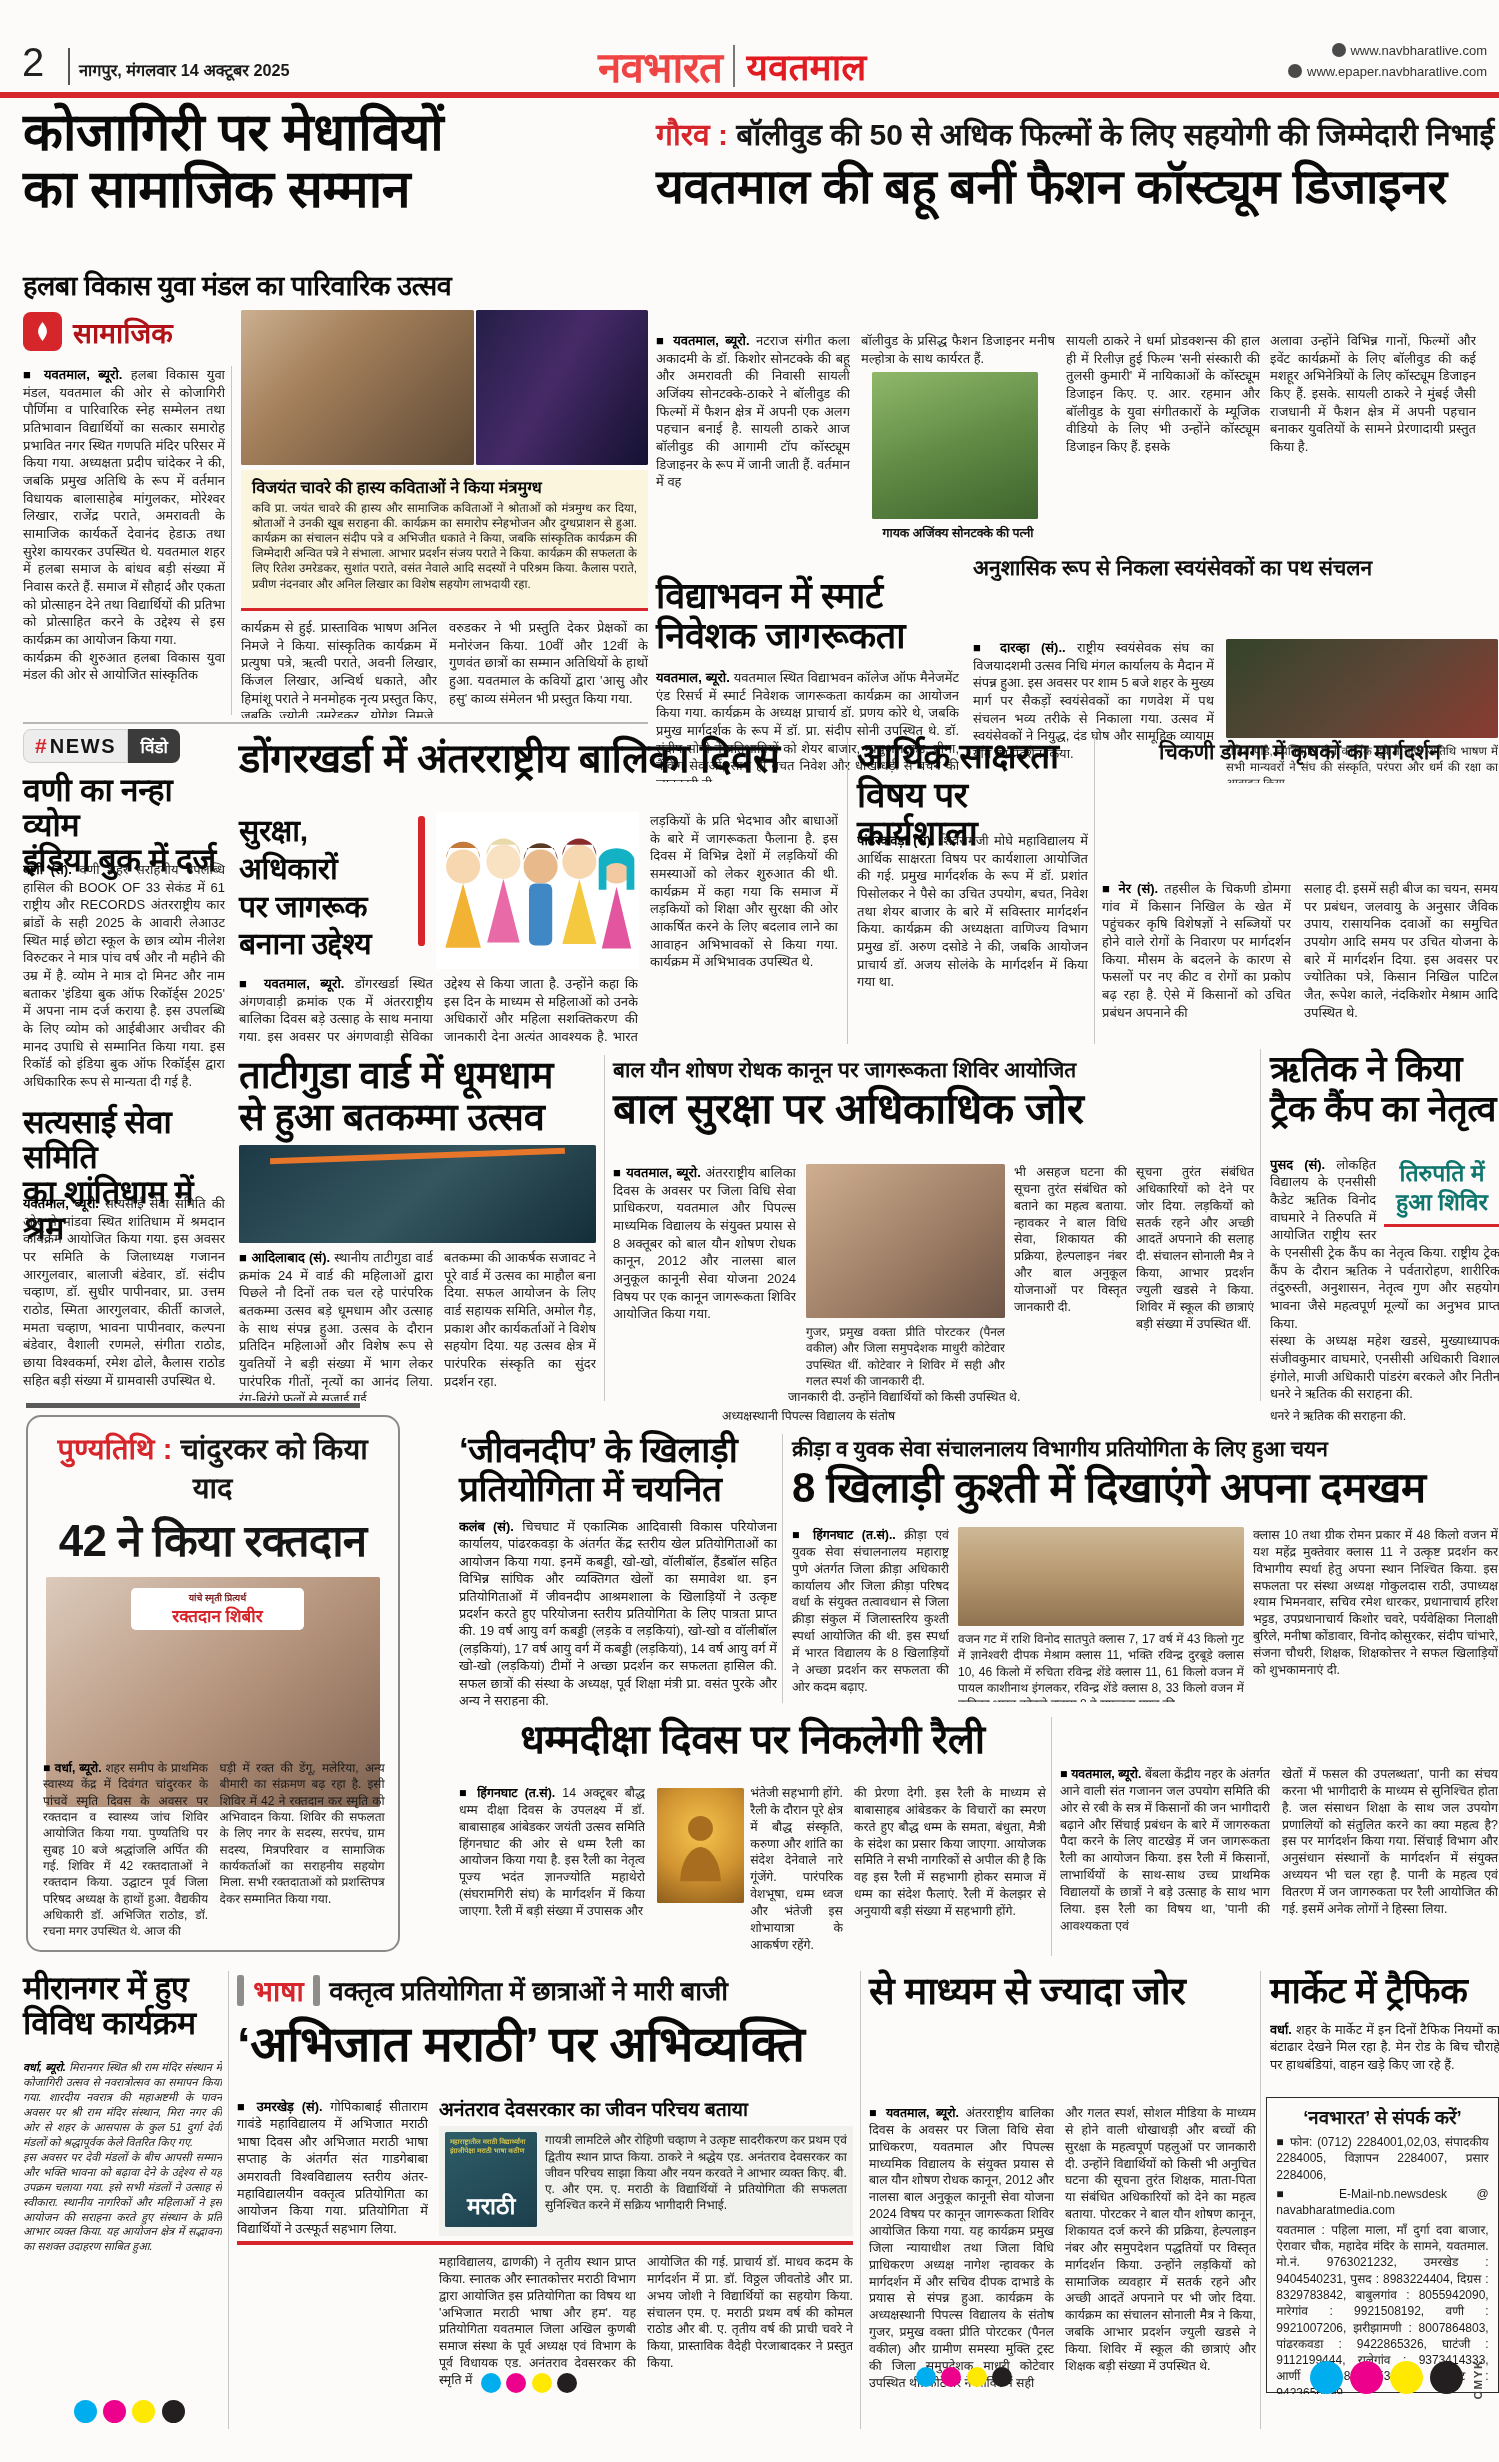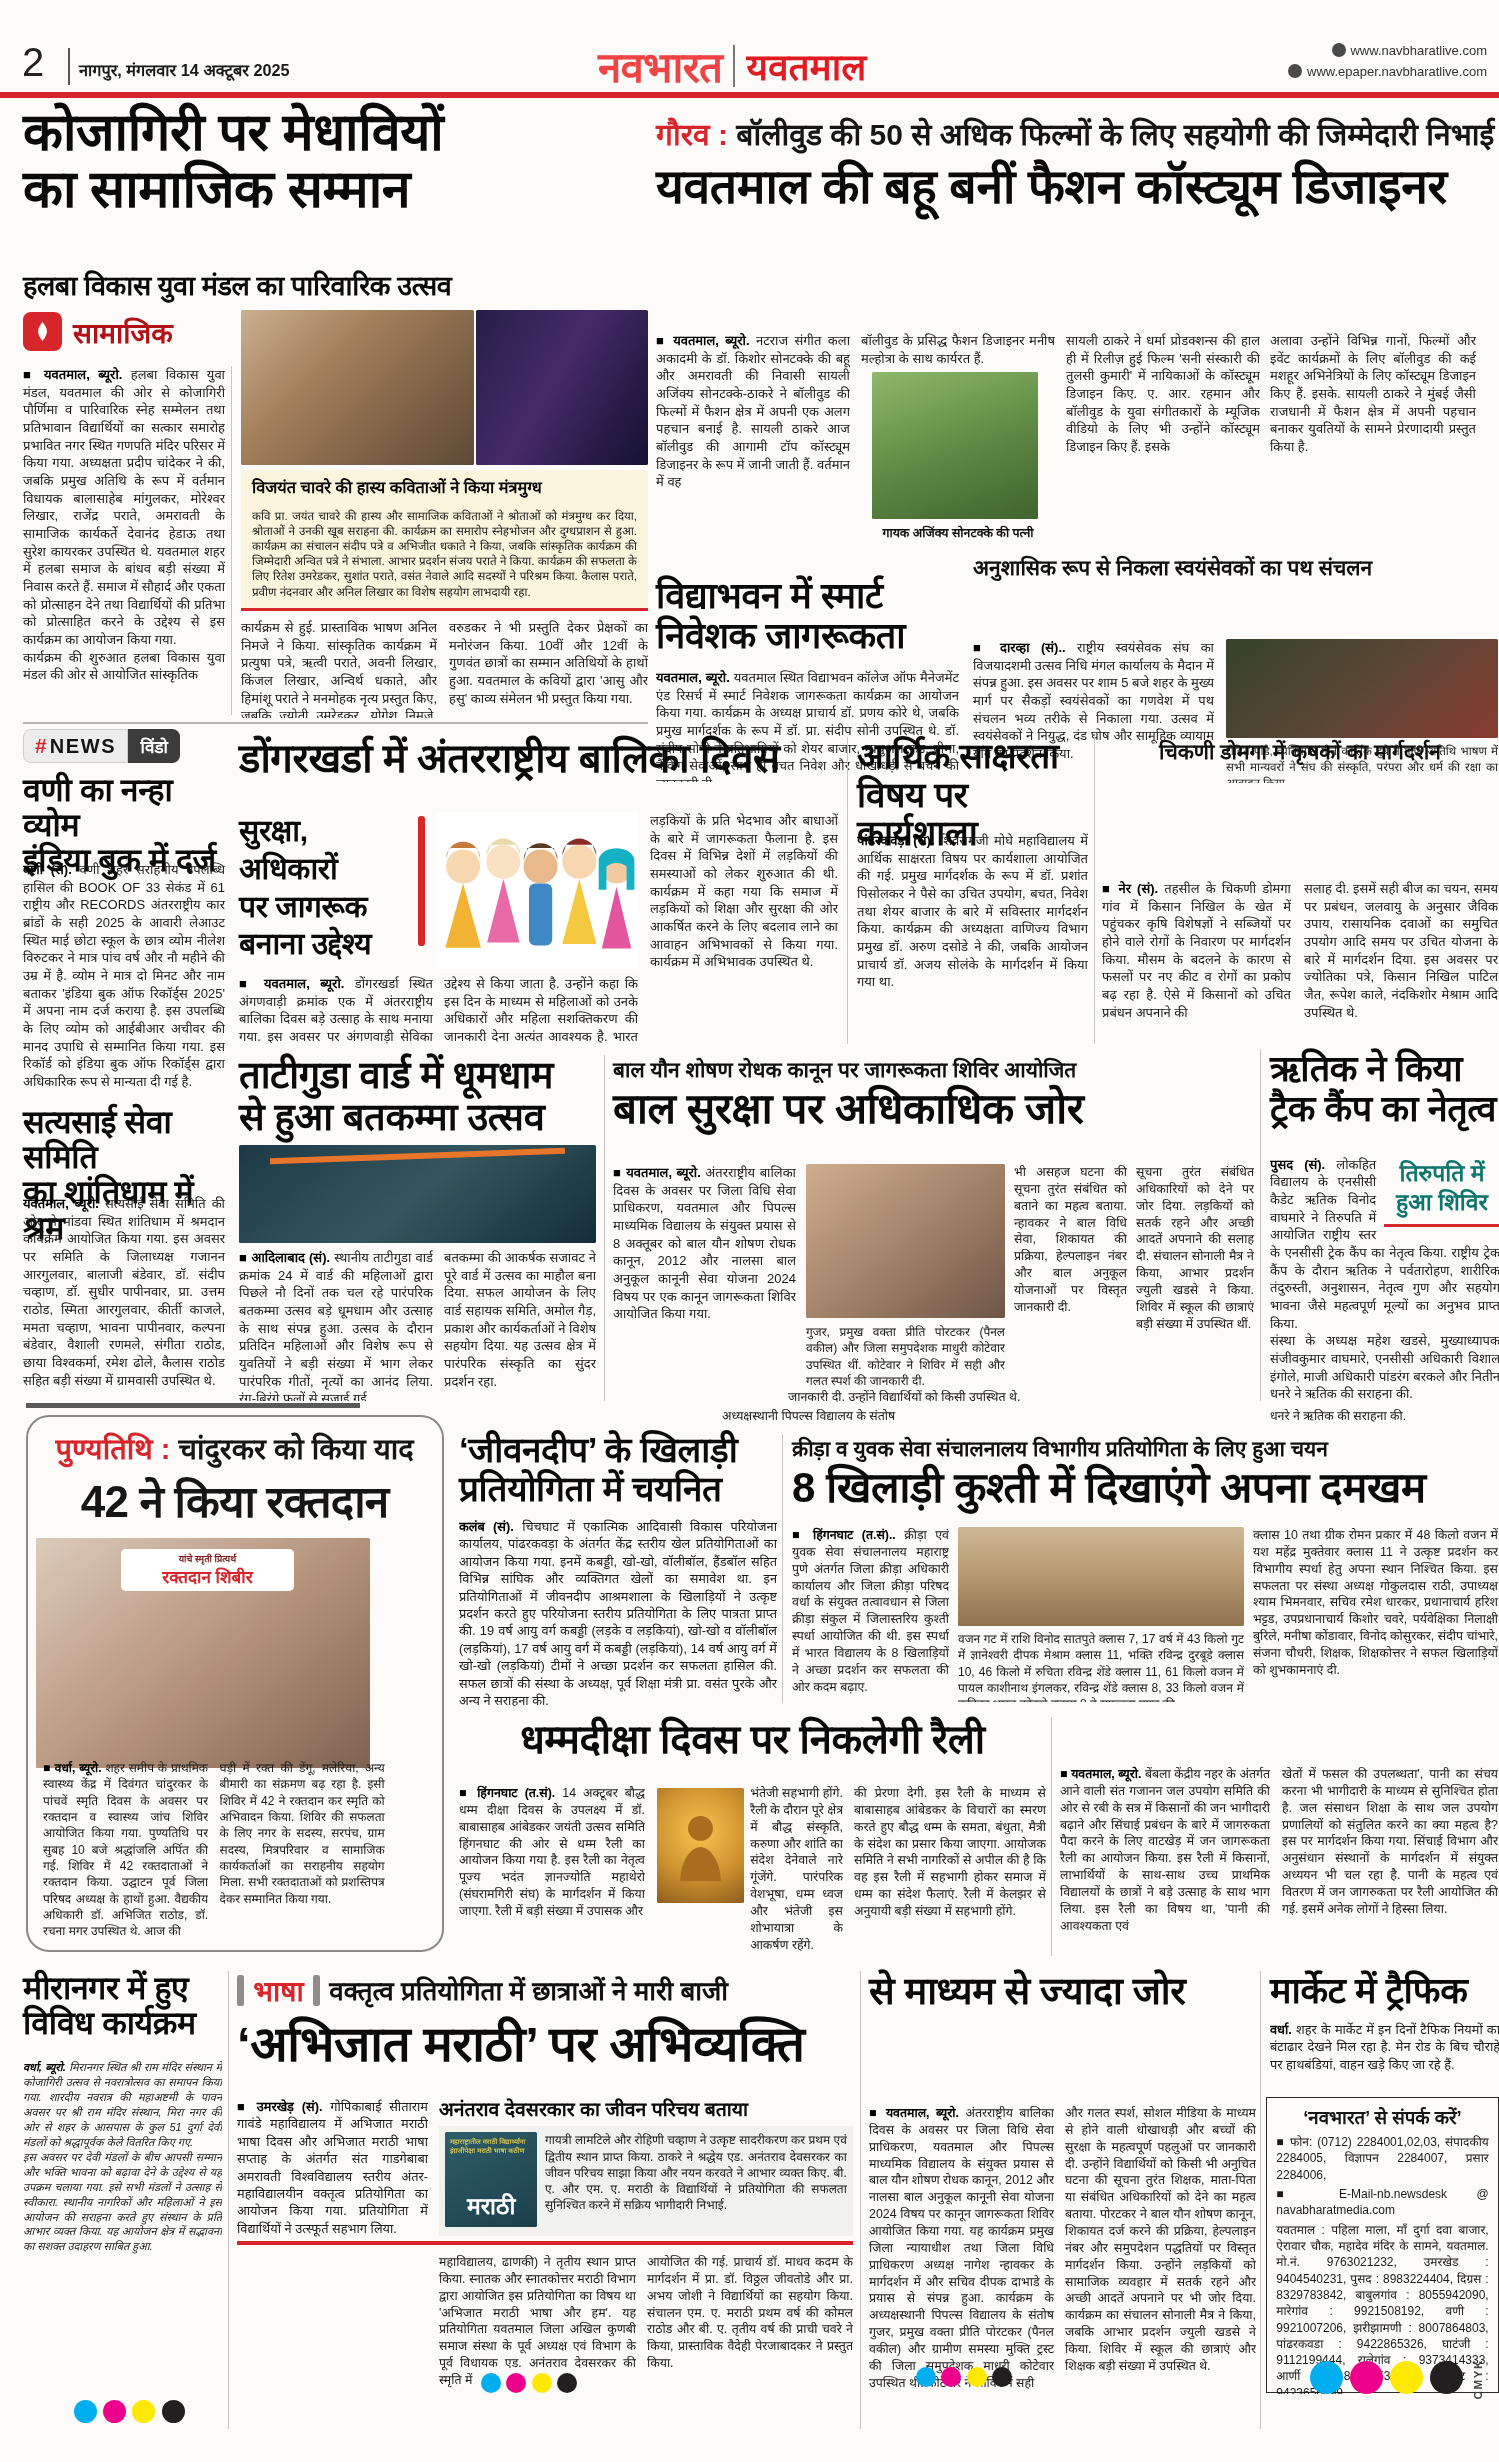--- a/index.html
+++ b/index.html
@@ -73,21 +73,21 @@
     <span style="font-size:28px;font-weight:800;color:#b01217;margin-left:11px;">सामाजिक</span>
   </div>
 
   <div class="c body" style="left:23px;top:366px;width:202px;height:351px;"><b>■ यवतमाल, ब्यूरो.</b> <span>हलबा विकास युवा मंडल, यवतमाल की ओर से कोजागिरी पौर्णिमा व पारिवारिक स्नेह सम्मेलन तथा प्रतिभावान विद्यार्थियों का सत्कार समारोह प्रभावित नगर स्थित गणपति मंदिर परिसर में किया गया. अध्यक्षता प्रदीप चांदेकर ने की, जबकि प्रमुख अतिथि के रूप में वर्तमान विधायक बालासाहेब मांगुलकर, मोरेश्वर लिखार, राजेंद्र पराते, अमरावती के सामाजिक कार्यकर्ते देवानंद हेडाऊ तथा सुरेश कायरकर उपस्थित थे. यवतमाल शहर में हलबा समाज के बांधव बड़ी संख्या में निवास करते हैं. समाज में सौहार्द और एकता को प्रोत्साहन देने तथा विद्यार्थियों की प्रतिभा को प्रोत्साहित करने के उद्देश्य से इस कार्यक्रम का आयोजन किया गया.
 कार्यक्रम की शुरुआत हलबा विकास युवा मंडल की ओर से आयोजित सांस्कृतिक</span></div>
 
   <div class="photo p-group" style="left:241px;top:310px;width:233px;height:155px;"></div>
   <div class="photo p-stage" style="left:476px;top:310px;width:172px;height:155px;"></div>
 
   <div class="c capbox" style="left:241px;top:470px;width:407px;height:141px;">
-    <div style="font-size:16.3px;font-weight:800;margin-bottom:10px;color:#0a0a0a;">विजयंत चावरे की हास्य कविताओं ने किया मंत्रमुग्ध</div>
+    <div style="font-size:16.3px;font-weight:800;margin-bottom:2px;color:#0a0a0a;">विजयंत चावरे की हास्य कविताओं ने किया मंत्रमुग्ध</div>
     <div class="body" style="font-size:11.6px;line-height:1.3;height:99px;">कवि प्रा. जयंत चावरे की हास्य और सामाजिक कविताओं ने श्रोताओं को मंत्रमुग्ध कर दिया, श्रोताओं ने उनकी खूब सराहना की. कार्यक्रम का समारोप स्नेहभोजन और दुग्धप्राशन से हुआ. कार्यक्रम का संचालन संदीप पत्रे व अभिजीत धकाते ने किया, जबकि सांस्कृतिक कार्यक्रम की जिम्मेदारी अन्वित पत्रे ने संभाला. आभार प्रदर्शन संजय पराते ने किया. कार्यक्रम की सफलता के लिए रितेश उमरेडकर, सुशांत पराते, वसंत नेवाले आदि सदस्यों ने परिश्रम किया. कैलास पराते, प्रवीण नंदनवार और अनिल लिखार का विशेष सहयोग लाभदायी रहा.</div>
   </div>
 
   <div class="c body" style="left:241px;top:619px;width:196px;height:99px;">कार्यक्रम से हुई. प्रास्ताविक भाषण अनिल निमजे ने किया. सांस्कृतिक कार्यक्रम में प्रत्युषा पत्रे, ऋत्वी पराते, अवनी लिखार, किंजल लिखार, अन्विर्थ धकाते, और हिमांशू पराते ने मनमोहक नृत्य प्रस्तुत किए, जबकि ज्योती उमरेडकर, योगेश निमजे, अनिल निमजे और शरदराव</div>
   <div class="c body" style="left:449px;top:619px;width:199px;height:99px;">वरुडकर ने भी प्रस्तुति देकर प्रेक्षकों का मनोरंजन किया. 10वीं और 12वीं के गुणवंत छात्रों का सम्मान अतिथियों के हाथों हुआ. यवतमाल के कवियों द्वारा 'आसु और हसु' काव्य संमेलन भी प्रस्तुत किया गया.</div>
 
   <div class="c" style="left:656px;top:113px;width:842px;font-size:30px;font-weight:800;">
     <span class="red">गौरव :</span>
     <span>बॉलीवुड की 50 से अधिक फिल्मों के लिए सहयोगी की जिम्मेदारी निभाई</span>
   </div>
@@ -201,21 +201,21 @@
   <div class="rule-v" style="left:1260px;top:1049px;height:352px;"></div>
   <div class="c hl" style="left:1270px;top:1049px;width:230px;font-size:36px;">
     <div>ऋतिक ने किया</div>
     <div>ट्रैक कैंप का नेतृत्व</div>
   </div>
   <div class="c body" style="left:1270px;top:1138px;width:230px;height:265px;">
     <span class="inset"><span>तिरुपति में</span><br><span>हुआ शिविर</span></span><b>पुसद (सं).</b> <span>लोकहित विद्यालय के एनसीसी कैडेट ऋतिक विनोद वाघमारे ने तिरुपति में आयोजित राष्ट्रीय स्तर के एनसीसी ट्रेक कैंप का नेतृत्व किया. राष्ट्रीय ट्रेक कैंप के दौरान ऋतिक ने पर्वतारोहण, शारीरिक तंदुरुस्ती, अनुशासन, नेतृत्व गुण और सहयोग भावना जैसे महत्वपूर्ण मूल्यों का अनुभव प्राप्त किया.
 संस्था के अध्यक्ष महेश खडसे, मुख्याध्यापक संजीवकुमार वाघमारे, एनसीसी अधिकारी विशाल इंगोले, माजी अधिकारी पांडरंग बरकले और नितीन धनरे ने ऋतिक की सराहना की.</span>
   </div>
 
-  <div class="c" style="left:25.6px;top:1415px;width:418px;height:537px;border:2.3px solid #8a8a8a;border-radius:23px;box-sizing:border-box;padding:11px 4px;">
+  <div class="c" style="left:25.6px;top:1415px;width:374px;height:537px;border:2.3px solid #8a8a8a;border-radius:15px;box-sizing:border-box;padding:11px 14px;">
     <div style="text-align:center;font-size:29px;font-weight:800;">
       <span class="red">पुण्यतिथि :</span>
       <span>चांदुरकर को किया याद</span>
     </div>
     <div style="text-align:center;font-size:44px;font-weight:800;letter-spacing:-0.8px;margin-top:3.1px;">42 ने किया रक्तदान</div>
     <div class="photo p-blood" style="position:relative;left:4.7px;top:7.8px;width:334px;height:230px;">
       <div style="position:absolute;top:11px;left:85px;width:163px;background:#fff;border-radius:4.7px;text-align:center;padding:3.1px 4.7px;">
         <div style="font-size:9.3px;color:#7a1d1d;font-weight:700;">यांचे स्मृती प्रित्यर्थ</div>
         <div style="font-size:17px;color:#d6252b;font-weight:900;">रक्तदान शिबीर</div>
       </div>

